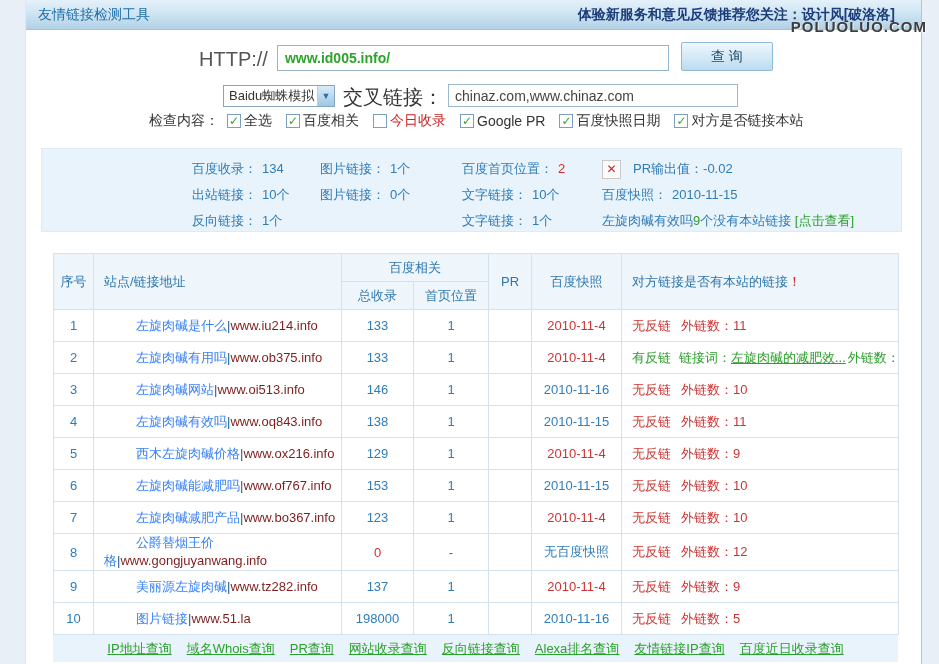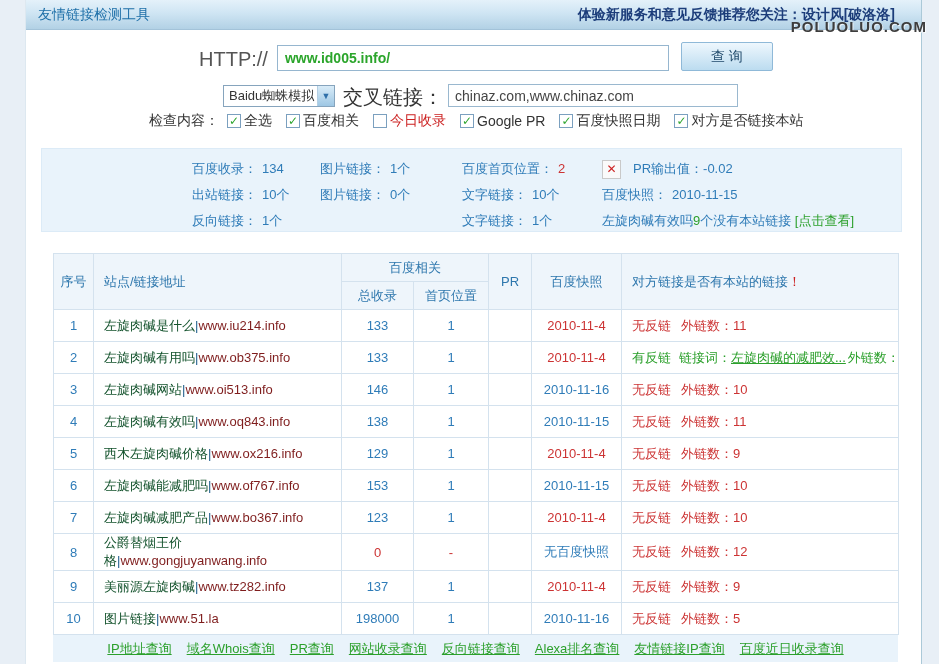--- a/index.html
+++ b/index.html
@@ -94,21 +94,21 @@
   }
   .green { color:#2ca02c; }
   .green-link { color:#2ca02c; text-decoration:none; cursor:pointer; }
   
   .linktable { margin:21px 0 0 27px; width:845px; border-collapse:collapse; font-size:13px; table-layout:fixed; }
   .linktable th, .linktable td { border:1px solid #d4e2ee; text-align:center; }
   .linktable thead th { background:#eef5fb; color:#2e77ad; font-weight:normal; height:28px; }
   .linktable tbody td { height:32px; color:#2f7cb8; }
   .th-left, .td-left { text-align:left !important; padding-left:10px; }
   .excl { color:#cc2222; }
-  .site-title { color:#14532d; }
+  .site-title { color:#3b82f6;margin-left:32px; }
   .site-sep { color:#205e8c; }
   .site-url { color:#7f1d1d; text-decoration:none; cursor:pointer; }
   .red { color:#cc3333 !important; }
   .c-back { white-space:nowrap; overflow:hidden; }
   .c-back.redcell { color:#cc3333; }
   .c-back.greencell { color:#2ca02c; }
   .bl-status { margin-right:8px; }
   .bl-kw { text-decoration:underline; color:inherit; cursor:pointer; }
   .bl-count-label { margin-left:2px; }
   

